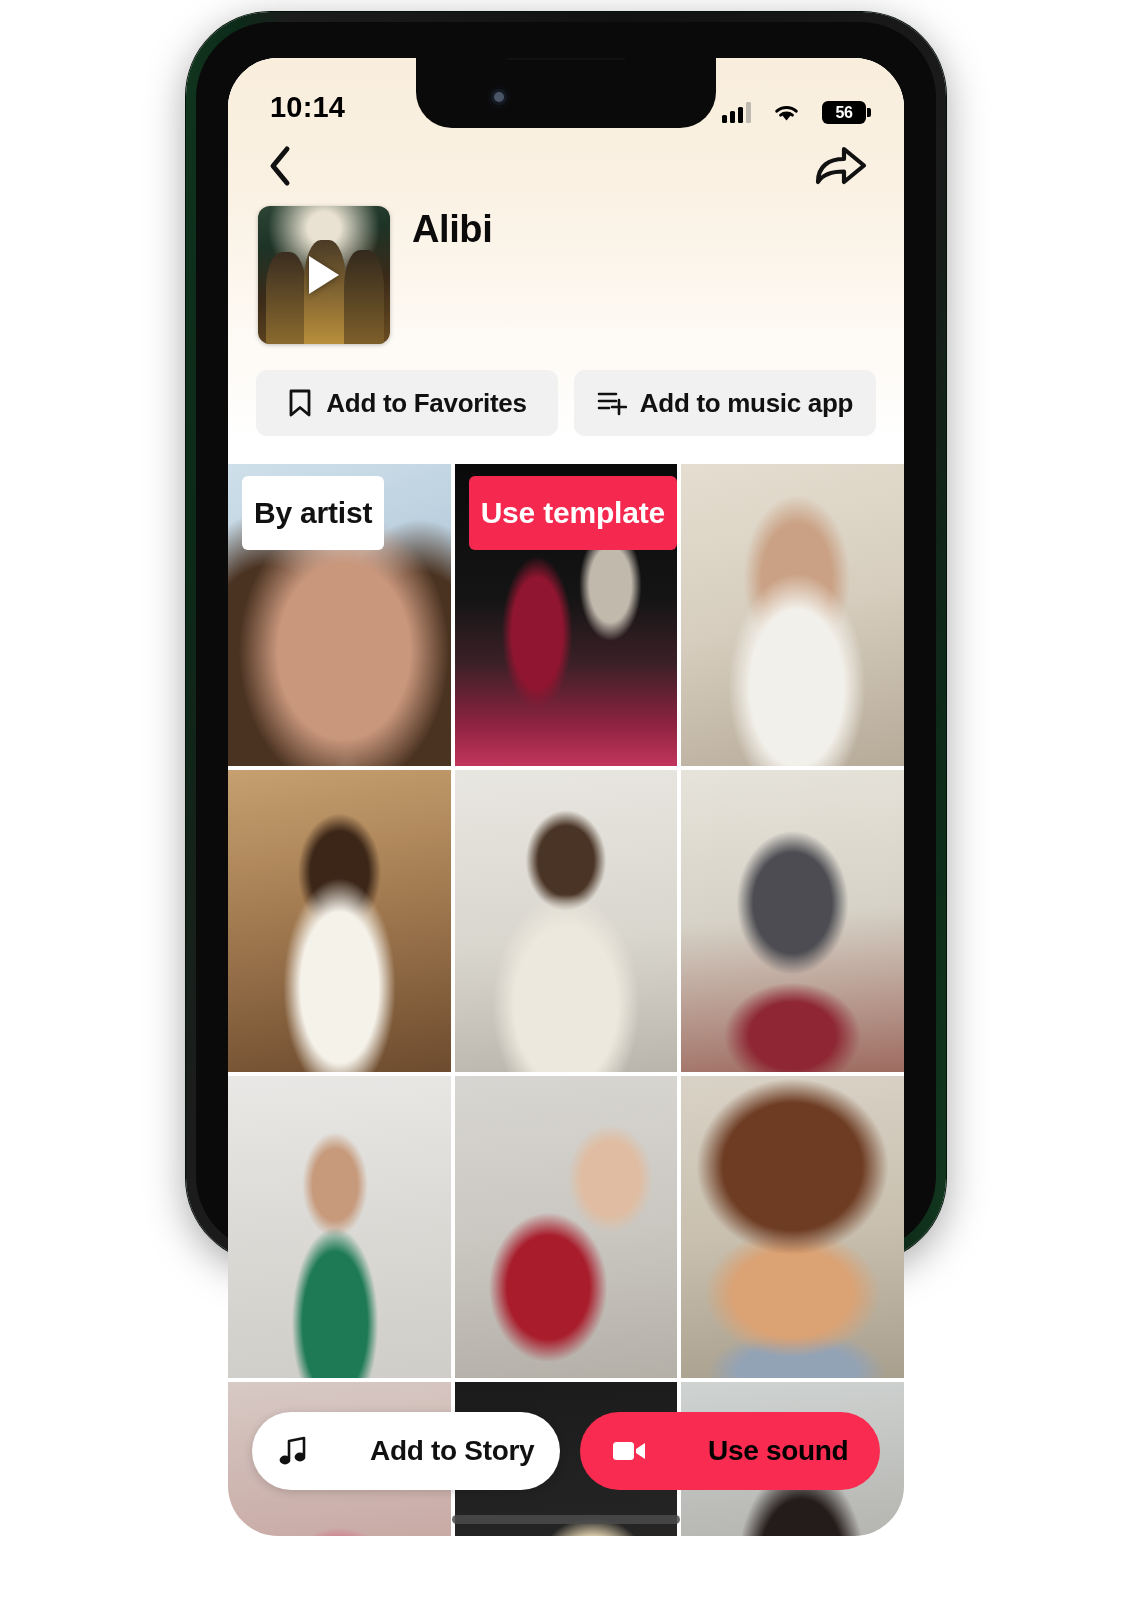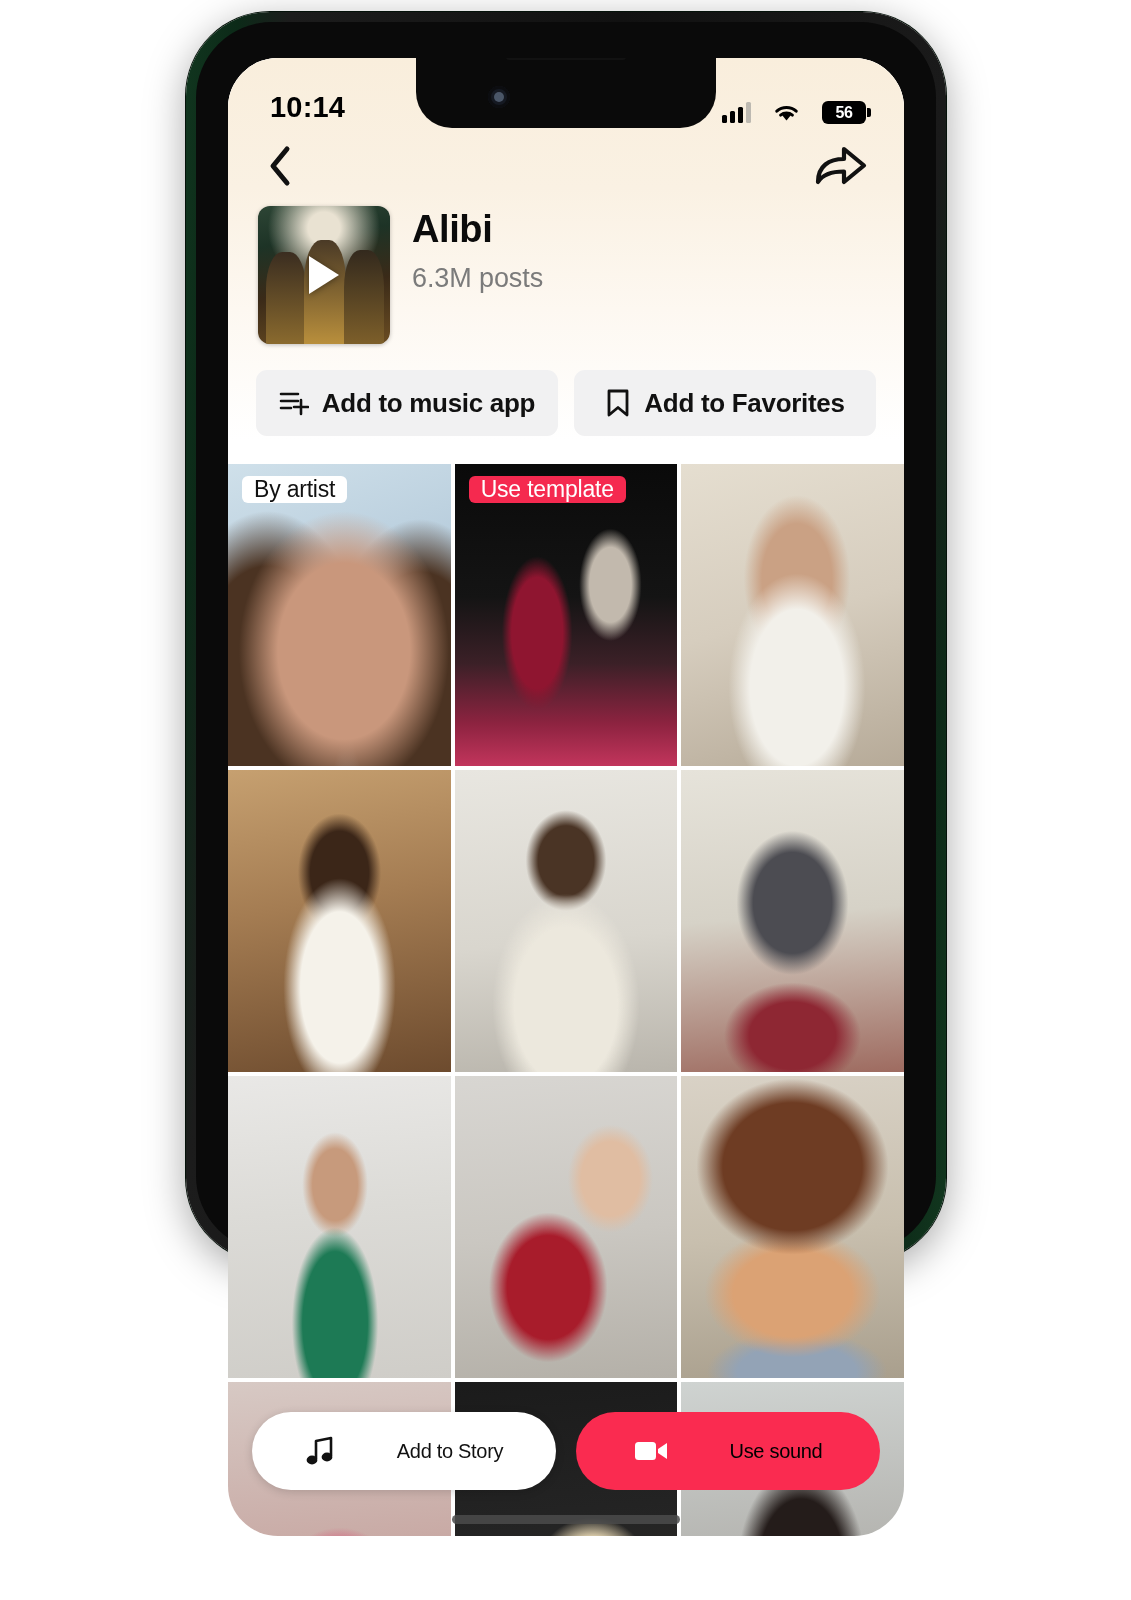--- a/index.html
+++ b/index.html
@@ -120,36 +120,36 @@
     background:#f1f1f2; display:flex; align-items:center; justify-content:center;
     gap:13px; cursor:pointer; }
   .action-btn span { font-size:26px; font-weight:700; color:#111;
     letter-spacing:-.3px; white-space:nowrap; }
 
   
   #video-grid { display:grid; grid-template-columns:repeat(3,1fr); gap:4px;
     background:#ffffff; }
   .grid-cell { position:relative; height:302px; overflow:hidden; background:#cfcfcf; }
   .cell-badge { position:absolute; left:14px; top:12px; z-index:5;
-    padding:0 12px; border-radius:6px; font-size:23px; font-weight:400;
+    padding:20px 12px; border-radius:6px; font-size:30px; font-weight:700;
     letter-spacing:-.2px; white-space:nowrap; }
   .badge-artist { background:#ffffff; color:#111; }
   .badge-template { color:#ffffff; }
 
   
   #bottom-bar { position:absolute; left:0; right:0; bottom:0; height:124px;
     display:flex; align-items:flex-start; justify-content:center; gap:20px;
     padding:0 24px; z-index:30; pointer-events:none; }
   .bottom-btn { pointer-events:auto; height:78px; border:none; border-radius:40px;
     display:flex; align-items:center; justify-content:center; gap:15px;
     cursor:pointer; padding:0 26px; }
   #add-to-story-button { flex:1; background:#ffffff;
     box-shadow:0 2px 10px rgba(0,0,0,.16); }
   #use-sound-button { flex:1; }
-  .bottom-btn span { font-size:20px; font-weight:400; letter-spacing:-.3px;
+  .bottom-btn span { font-size:28px; font-weight:700; letter-spacing:-.3px;
     white-space:nowrap;margin-left:47px; }
   #add-to-story-button span { color:#111; }
   #use-sound-button span { color:#000000; }
 
   #home-indicator { position:absolute; left:50%; transform:translateX(-50%);
     bottom:12px; width:228px; height:9px; border-radius:5px;
     background:rgba(75,75,75,.85); z-index:35; }
   .rm { position:absolute; inset:0; }
 </style>
 </head>
@@ -210,37 +210,36 @@
 
         <div id="sound-info">
           <div id="cover-art">
             <div class="ca-fig ca-f1"></div>
             <div class="ca-fig ca-f2"></div>
             <div class="ca-fig ca-f3"></div>
             <div id="play-overlay"></div>
           </div>
           <div id="sound-meta">
             <div id="sound-title">Alibi</div>
-            <div id="post-count">6.3M posts</div>
           </div>
         </div>
 
         <div id="action-row">
+          <button class="action-btn">
+            <svg width="26" height="30" viewBox="0 0 26 30">
+              <path d="M4 3 H22 V27 L13 19.5 L4 27 Z" fill="none" stroke="#111" stroke-width="2.8" stroke-linejoin="round"></path>
+            </svg>
+            <span>Add to Favorites</span>
+          </button>
           <button class="action-btn">
             <svg width="30" height="28" viewBox="0 0 30 28">
               <path d="M2 5 H19 M2 12 H19 M2 19 H12" stroke="#111" stroke-width="2.6" stroke-linecap="round"></path>
               <path d="M22 11 V25 M15 18 H29" stroke="#111" stroke-width="2.6" stroke-linecap="round"></path>
             </svg>
             <span>Add to music app</span>
-          </button>
-          <button class="action-btn">
-            <svg width="26" height="30" viewBox="0 0 26 30">
-              <path d="M4 3 H22 V27 L13 19.5 L4 27 Z" fill="none" stroke="#111" stroke-width="2.8" stroke-linejoin="round"></path>
-            </svg>
-            <span>Add to Favorites</span>
           </button>
         </div>
       </div>
 
       <div id="video-grid">
 
         <div class="grid-cell" style="background:linear-gradient(160deg,#cfe0ea 0%,#b9cedd 40%,#8f9fa8 100%);">
           <div class="rm" style="background:
               radial-gradient(ellipse 150px 200px at 52% 62%, #c9977c 0 44%, rgba(201,151,124,0) 70%),
               radial-gradient(ellipse 130px 230px at 18% 78%, #4b3322 0 58%, rgba(75,51,34,0) 82%),

